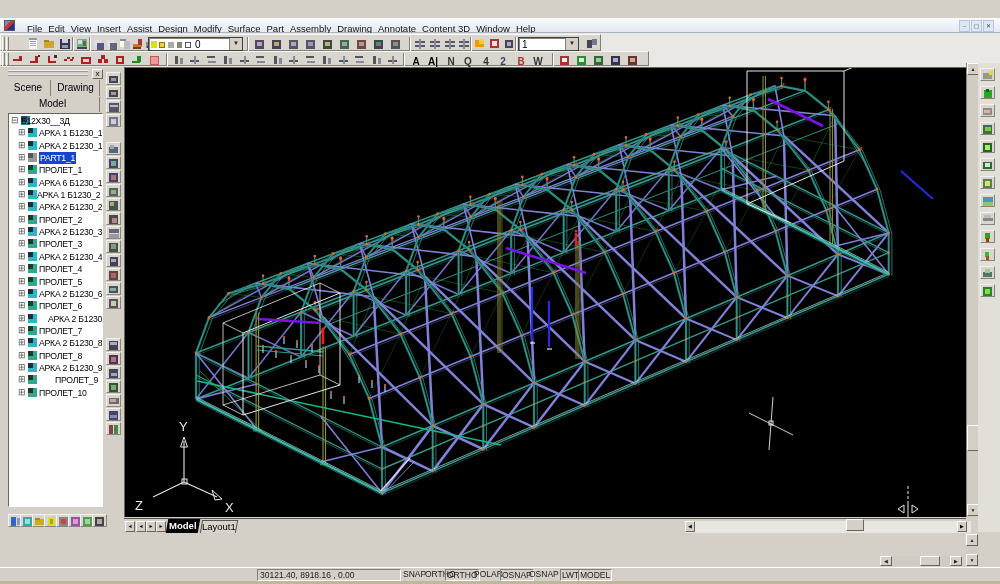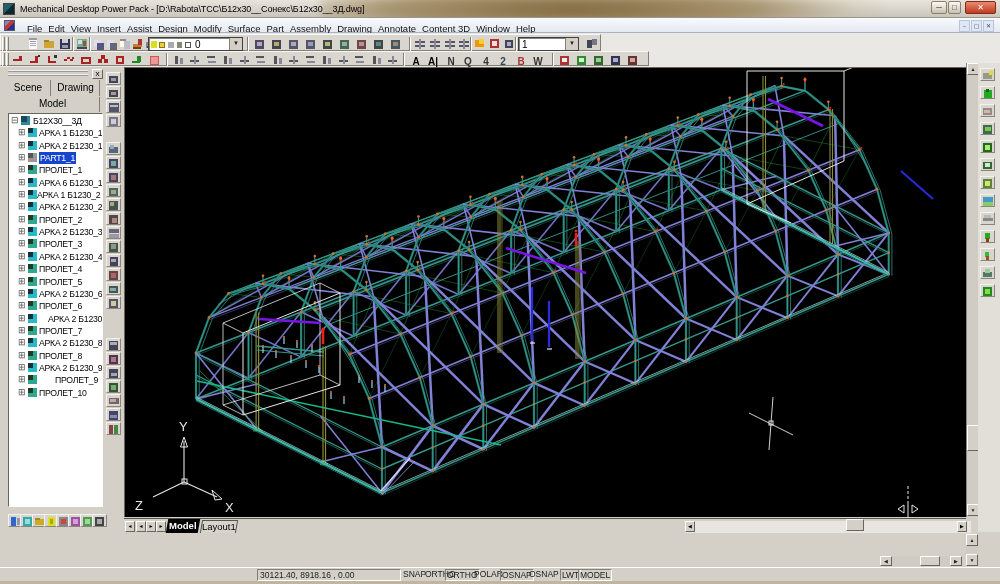--- a/index.html
+++ b/index.html
@@ -93,28 +93,20 @@
 #status { position:absolute; left:0px; top:567px; width:1000px; height:14px; background:#d4d0c8;
   border-top:1px solid #fff; font-size:9px; color:#222; }
 .scell { position:absolute; top:1px; height:12px; border:1px solid; border-color:#847f76 #fff #fff #847f76;
   font-size:8.5px; line-height:11px; padding:0 2px; white-space:nowrap; color:#222; overflow:hidden;}
 .sbtn2 { position:absolute; top:1px; height:12px; font-size:8.5px; line-height:11px; padding:0 1px; color:#222; white-space:nowrap; overflow:hidden;}
 .pressed { border:1px solid; border-color:#847f76 #fff #fff #847f76; }
 #bottomstrip { position:absolute; left:0; top:581px; width:1000px; height:3px; background:#c0b6a0; }
 </style></head>
 <body>
 <div id="root">
-  <div id="title">
-    <div id="tblur"></div>
-    <div id="ticon"></div>
-    <div id="ttext">Mechanical Desktop Power Pack - [D:\Rabota\TCC\Б12x30__Сонекс\Б12x30__3Д.dwg]</div>
-    <div class="wbtn" style="left:931px;width:16px">─</div>
-    <div class="wbtn" style="left:948px;width:13px">□</div>
-    <div class="wbtn" id="wclose" style="left:965px;width:31px">✕</div>
-  </div>
   <div id="menu">
     <div id="micon"></div>
     <div id="mitems"><span class="mi">File</span><span class="mi">Edit</span><span class="mi">View</span><span class="mi">Insert</span><span class="mi">Assist</span><span class="mi">Design</span><span class="mi">Modify</span><span class="mi">Surface</span><span class="mi">Part</span><span class="mi">Assembly</span><span class="mi">Drawing</span><span class="mi">Annotate</span><span class="mi">Content 3D</span><span class="mi">Window</span><span class="mi">Help</span></div>
     <div class="mdib" style="left:959px">–</div>
     <div class="mdib" style="left:971px">▢</div>
     <div class="mdib" style="left:983px">✕</div>
   </div>
   <div id="tbar">
     <div id="tb1"></div>
     <div id="tb2"></div>
@@ -989,21 +981,21 @@
   <div id="pal">
     <div id="palgrip"></div>
     <div id="palx">x</div>
     <div class="ptab" style="left:4px;width:45px">Scene</div>
     <div class="ptab" style="left:50px;width:48px">Drawing</div>
     <div id="pmodel">Model</div>
     <div id="ptree">
         <div class="trow" style="top:1px">
           <span class="exp" style="left:2px">⊟</span>
           <span class="tic" style="left:12px;background:#1a4a5a;box-shadow:inset -3px -3px 0 #2e8898"></span>
-          <span class="tlab" style="left:24px">Б12X30__3Д</span>
+          <span class="tlab" style="left:12px">Б12X30__3Д</span>
         </div>
         <div class="trow" style="top:13px">
           <span class="exp" style="left:9px">⊞</span>
           <span class="tic" style="left:19px;background:#15303a;box-shadow:inset -4px -4px 0 #28b8c8"></span>
           <span class="tlab" style="left:30px">АРКА 1 Б1230_1</span>
         </div>
         <div class="trow" style="top:26px">
           <span class="exp" style="left:9px">⊞</span>
           <span class="tic" style="left:19px;background:#15303a;box-shadow:inset -4px -4px 0 #28b8c8"></span>
           <span class="tlab" style="left:30px">АРКА 2 Б1230_1</span>

